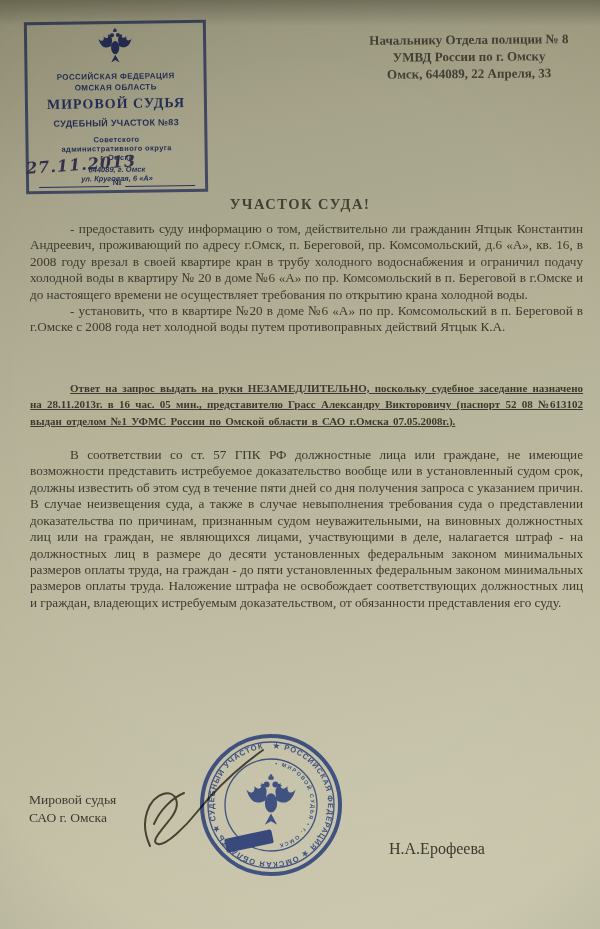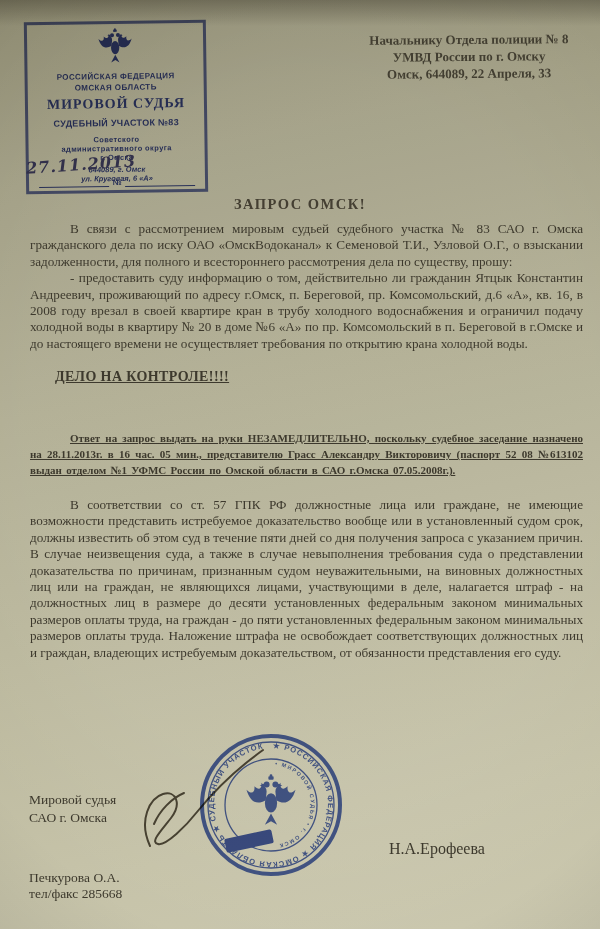--- a/index.html
+++ b/index.html
@@ -105,26 +105,25 @@
     </div>
   </div>
   <div class="hand-date">27.11.2013</div>
 
   <div class="recipient">
     <div>Начальнику Отдела полиции № 8</div>
     <div>УМВД России по г. Омску</div>
     <div>Омск, 644089, 22 Апреля, 33</div>
   </div>
 
-  <div class="title">ЗАПРОС ОМСК!</div>
+  <div class="title">УЧАСТОК СУДА!</div>
 
   <div class="bodytext">
-    <p>В связи с рассмотрением мировым судьей судебного участка № 83 САО г. Омска гражданского дела по иску ОАО «ОмскВодоканал» к Семеновой Т.И., Узловой О.Г., о взыскании задолженности, для полного и всестороннего рассмотрения дела по существу, прошу:</p>
     <p>- предоставить суду информацию о том, действительно ли гражданин Ятцык Константин Андреевич, проживающий по адресу г.Омск, п. Береговой, пр. Комсомольский, д.6 «А», кв. 16, в 2008 году врезал в своей квартире кран в трубу холодного водоснабжения и ограничил подачу холодной воды в квартиру № 20 в доме №6 «А» по пр. Комсомольский в п. Береговой в г.Омске и до настоящего времени не осуществляет требования по открытию крана холодной воды.</p>
-    <p class="control">ДЕЛО НА КОНТРОЛЕ!!!!</p>
+    <p>- установить, что в квартире №20 в доме №6 «А» по пр. Комсомольский в п. Береговой в г.Омске с 2008 года нет холодной воды путем противоправных действий Ятцык К.А.</p>
     <p class="urgent">Ответ на запрос выдать на руки НЕЗАМЕДЛИТЕЛЬНО, поскольку судебное заседание назначено на 28.11.2013г. в 16 час. 05 мин., представителю Грасс Александру Викторовичу (паспорт 52 08 №613102 выдан отделом №1 УФМС России по Омской области в САО г.Омска 07.05.2008г.).</p>
     <p class="legal">В соответствии со ст. 57 ГПК РФ должностные лица или граждане, не имеющие возможности представить истребуемое доказательство вообще или в установленный судом срок, должны известить об этом суд в течение пяти дней со дня получения запроса с указанием причин. В случае неизвещения суда, а также в случае невыполнения требования суда о представлении доказательства по причинам, признанным судом неуважительными, на виновных должностных лиц или на граждан, не являющихся лицами, участвующими в деле, налагается штраф - на должностных лиц в размере до десяти установленных федеральным законом минимальных размеров оплаты труда, на граждан - до пяти установленных федеральным законом минимальных размеров оплаты труда. Наложение штрафа не освобождает соответствующих должностных лиц и граждан, владеющих истребуемым доказательством, от обязанности представления его суду.</p>
   </div>
 
   <svg class="seal" width="158" height="158" viewBox="0 0 158 158">
     <defs>
       <path id="outerRing" d="M79,22 a57,57 0 1,1 -0.1,0"></path>
       <path id="innerRing" d="M79,39 a40,40 0 1,1 -0.1,0"></path>
     </defs>
     <circle cx="79" cy="79" r="69" fill="none" stroke="#3a55b5" stroke-width="4"></circle>
@@ -149,17 +148,13 @@
       <path d="M20,106 C8,80 20,58 33,54 C46,50 52,64 41,78 C30,92 20,102 28,104 C36,106 56,86 67,72 C88,46 112,25 133,10"></path>
       <path d="M24,84 C30,70 42,58 54,53"></path>
     </g>
   </svg>
 
   <div class="signer">
     <div>Мировой судья</div>
     <div>САО г. Омска</div>
   </div>
   <div class="judge-name">Н.А.Ерофеева</div>
-  <div class="clerk">
-    <div>Печкурова О.А.</div>
-    <div>тел/факс 285668</div>
-  </div>
 </div>
 
 </body></html>

